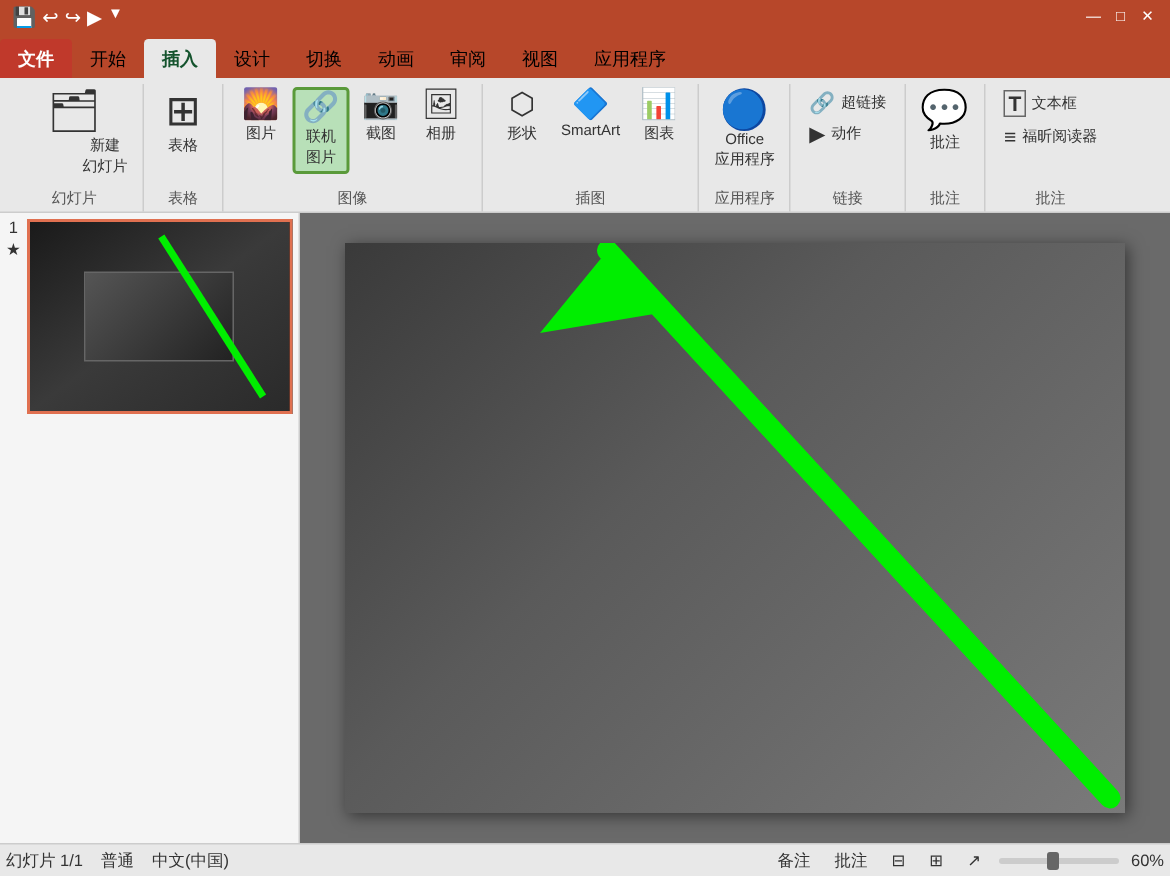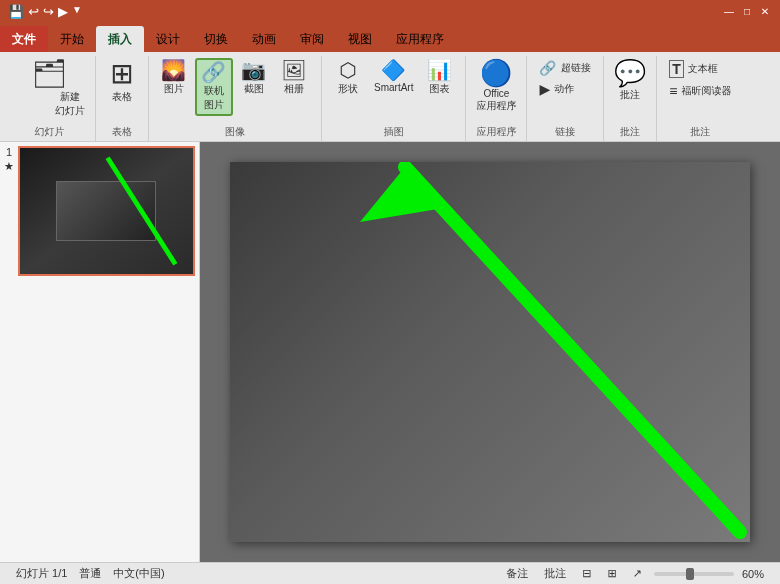--- a/index.html
+++ b/index.html
@@ -172,21 +172,21 @@
       pointer-events: none;
     }
 
     
     #status-bar {
       height: 22px;
       background: #e8e8e8;
       border-top: 1px solid #ccc;
       display: flex;
       align-items: center;
-      padding: 0 16px;
+      padding: 0 4px;
       font-size: 11px;
       color: #333;
       justify-content: space-between;
     }
     .status-left { display: flex; gap: 12px; align-items: center; }
     .status-right { display: flex; gap: 8px; align-items: center; }
     .status-btn { cursor: pointer; padding: 0 4px; border-radius: 2px; }
     .zoom-slider {
       width: 80px;
       height: 4px;

